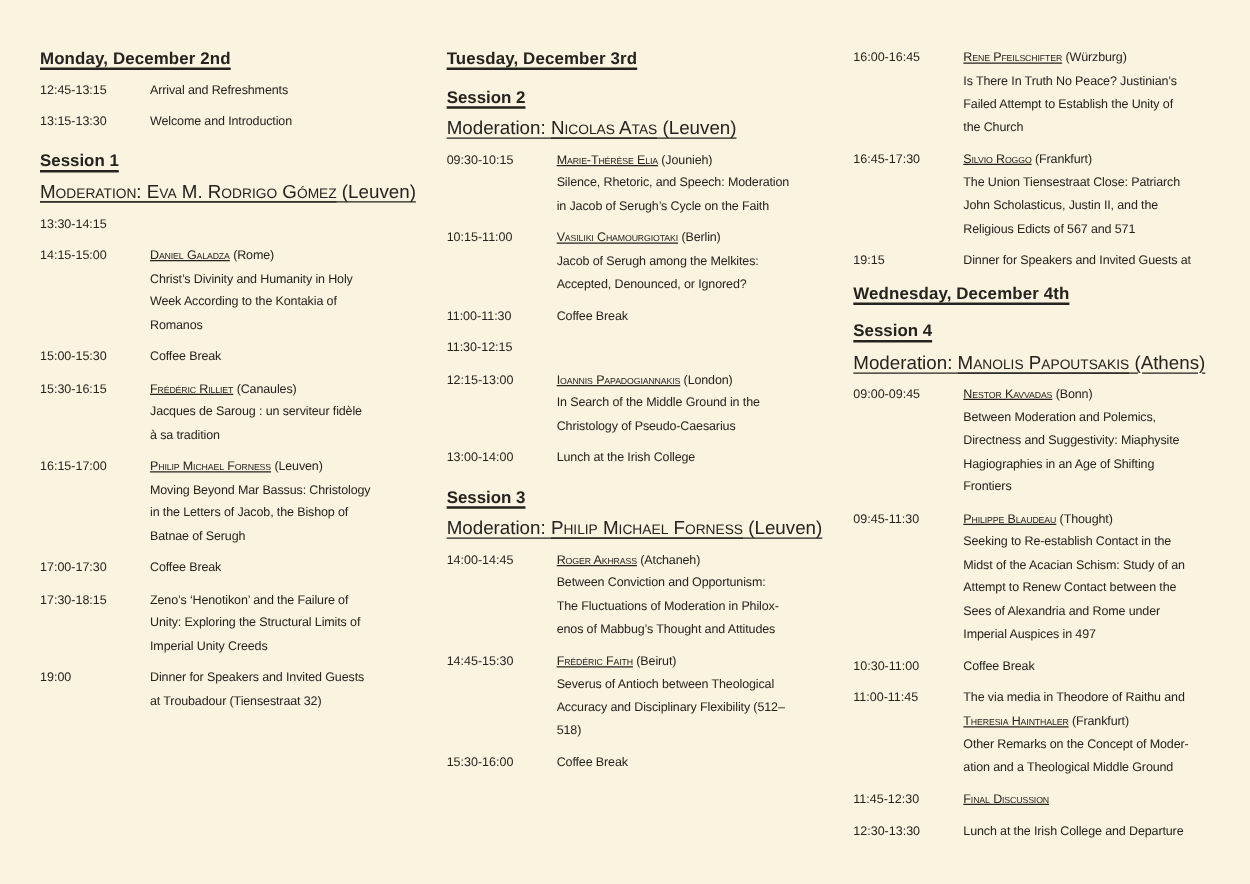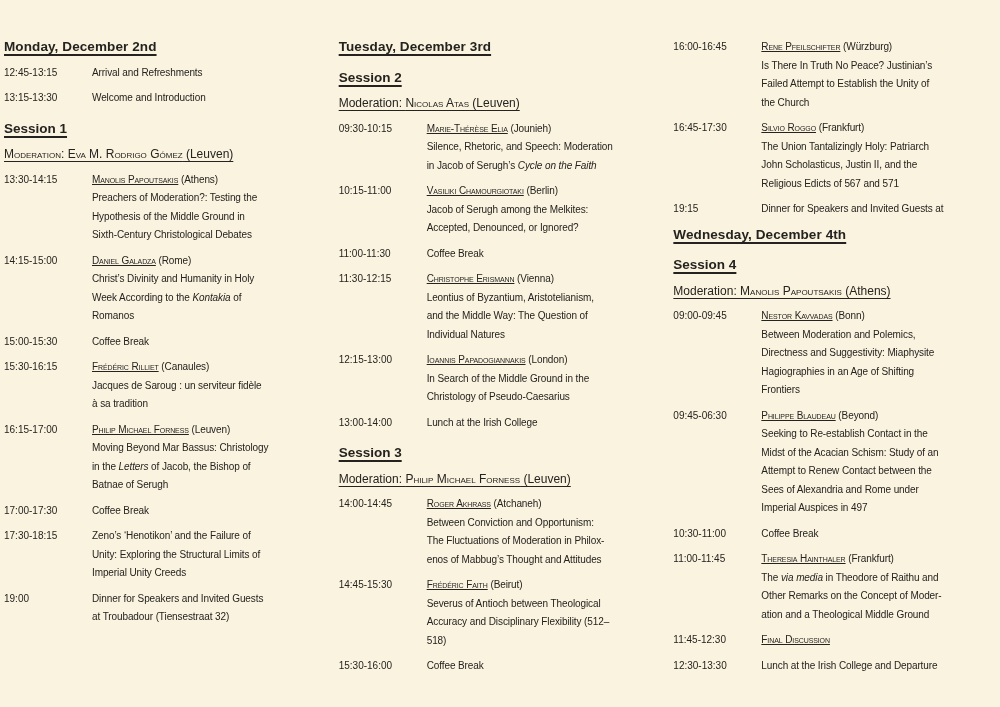--- a/index.html
+++ b/index.html
@@ -8,21 +8,21 @@
     height: 707px;
     background: #faf3e0;
     color: #25231f;
     font-family: "Liberation Sans", sans-serif;
     overflow: hidden;
   }
   .page {
     box-sizing: border-box;
     display: flex;
     gap: 22px;
-    padding: 38px 14px 0 4px;
+    padding: 38px 14px 0 32px;
     height: 100%;
   }
   .col { flex: 1 1 0; min-width: 0; }
 
   .day {
     font-size: 13.5px;
     font-weight: bold;
     line-height: 18.5px;
     margin: 0 0 7px 0;
     text-decoration: underline;
@@ -33,21 +33,21 @@
   .session {
     font-size: 13.5px;
     font-weight: bold;
     line-height: 18.5px;
     margin: 12px 0 7px 0;
     text-decoration: underline;
     text-decoration-thickness: 1.5px;
     text-underline-offset: 3px;
   }
   .moderation {
-    font-size: 12px;
+    font-size: 15px;
     line-height: 18.5px;
     margin: 0 0 7px 0;
     text-decoration: underline;
     text-decoration-thickness: 1px;
     text-underline-offset: 2.5px;
     white-space: nowrap;
   }
   .entry {
     display: flex;
     margin: 0 0 7px 0;
@@ -55,21 +55,21 @@
     line-height: 18.5px;
   }
   .time {
     width: 88px;
     flex: 0 0 88px;
   }
   .content { min-width: 0; }
   .line { white-space: nowrap; letter-spacing: -0.1px; }
 
   .sc { font-variant: small-caps; text-decoration: underline; }
-  .i  { font-style: italic; }
+  .i  { }
 </style>
 </head>
 <body>
 
 <main class="page">
   <div class="col">
       <div class="day">Monday, December 2nd</div>
       <div class="entry">
         <div class="time">12:45-13:15</div>
         <div class="content">
@@ -79,26 +79,20 @@
       <div class="entry">
         <div class="time">13:15-13:30</div>
         <div class="content">
           <div class="line"><span>Welcome and Introduction</span></div>
         </div>
       </div>
       <div class="session">Session 1</div>
       <div class="moderation"><span class="sc">Moderation: Eva M. Rodrigo Gómez</span><span> (Leuven)</span></div>
       <div class="entry">
         <div class="time">13:30-14:15</div>
-        <div class="content">
-          <div class="line"><span class="sc">Manolis Papoutsakis</span><span> (Athens)</span></div>
-          <div class="line"><span>Preachers of Moderation?: Testing the</span></div>
-          <div class="line"><span>Hypothesis of the Middle Ground in</span></div>
-          <div class="line"><span>Sixth-Century Christological Debates</span></div>
-        </div>
       </div>
       <div class="entry">
         <div class="time">14:15-15:00</div>
         <div class="content">
           <div class="line"><span class="sc">Daniel Galadza</span><span> (Rome)</span></div>
           <div class="line"><span>Christ’s Divinity and Humanity in Holy</span></div>
           <div class="line"><span>Week According to the </span><span class="i">Kontakia</span><span> of</span></div>
           <div class="line"><span>Romanos</span></div>
         </div>
       </div>
@@ -168,26 +162,20 @@
         </div>
       </div>
       <div class="entry">
         <div class="time">11:00-11:30</div>
         <div class="content">
           <div class="line"><span>Coffee Break</span></div>
         </div>
       </div>
       <div class="entry">
         <div class="time">11:30-12:15</div>
-        <div class="content">
-          <div class="line"><span class="sc">Christophe Erismann</span><span> (Vienna)</span></div>
-          <div class="line"><span>Leontius of Byzantium, Aristotelianism,</span></div>
-          <div class="line"><span>and the Middle Way: The Question of</span></div>
-          <div class="line"><span>Individual Natures</span></div>
-        </div>
       </div>
       <div class="entry">
         <div class="time">12:15-13:00</div>
         <div class="content">
           <div class="line"><span class="sc">Ioannis Papadogiannakis</span><span> (London)</span></div>
           <div class="line"><span>In Search of the Middle Ground in the</span></div>
           <div class="line"><span>Christology of Pseudo-Caesarius</span></div>
         </div>
       </div>
       <div class="entry">
@@ -230,21 +218,21 @@
           <div class="line"><span class="sc">Rene Pfeilschifter</span><span> (Würzburg)</span></div>
           <div class="line"><span>Is There In Truth No Peace? Justinian’s</span></div>
           <div class="line"><span>Failed Attempt to Establish the Unity of</span></div>
           <div class="line"><span>the Church</span></div>
         </div>
       </div>
       <div class="entry">
         <div class="time">16:45-17:30</div>
         <div class="content">
           <div class="line"><span class="sc">Silvio Roggo</span><span> (Frankfurt)</span></div>
-          <div class="line"><span>The Union Tantalizingly Holy: Patriarch</span></div>
+          <div class="line"><span>The Union Tiensestraat Close: Patriarch</span></div>
           <div class="line"><span>John Scholasticus, Justin II, and the</span></div>
           <div class="line"><span>Religious Edicts of 567 and 571</span></div>
         </div>
       </div>
       <div class="entry">
         <div class="time">19:15</div>
         <div class="content">
           <div class="line"><span>Dinner for Speakers and Invited Guests at</span></div>
         </div>
       </div>
@@ -255,41 +243,41 @@
         <div class="time">09:00-09:45</div>
         <div class="content">
           <div class="line"><span class="sc">Nestor Kavvadas</span><span> (Bonn)</span></div>
           <div class="line"><span>Between Moderation and Polemics,</span></div>
           <div class="line"><span>Directness and Suggestivity: Miaphysite</span></div>
           <div class="line"><span>Hagiographies in an Age of Shifting</span></div>
           <div class="line"><span>Frontiers</span></div>
         </div>
       </div>
       <div class="entry">
-        <div class="time">09:45-06:30</div>
-        <div class="content">
-          <div class="line"><span class="sc">Philippe Blaudeau</span><span> (Beyond)</span></div>
+        <div class="time">09:45-11:30</div>
+        <div class="content">
+          <div class="line"><span class="sc">Philippe Blaudeau</span><span> (Thought)</span></div>
           <div class="line"><span>Seeking to Re-establish Contact in the</span></div>
           <div class="line"><span>Midst of the Acacian Schism: Study of an</span></div>
           <div class="line"><span>Attempt to Renew Contact between the</span></div>
           <div class="line"><span>Sees of Alexandria and Rome under</span></div>
           <div class="line"><span>Imperial Auspices in 497</span></div>
         </div>
       </div>
       <div class="entry">
         <div class="time">10:30-11:00</div>
         <div class="content">
           <div class="line"><span>Coffee Break</span></div>
         </div>
       </div>
       <div class="entry">
         <div class="time">11:00-11:45</div>
         <div class="content">
+          <div class="line"><span>The </span><span class="i">via media</span><span> in Theodore of Raithu and</span></div>
           <div class="line"><span class="sc">Theresia Hainthaler</span><span> (Frankfurt)</span></div>
-          <div class="line"><span>The </span><span class="i">via media</span><span> in Theodore of Raithu and</span></div>
           <div class="line"><span>Other Remarks on the Concept of Moder-</span></div>
           <div class="line"><span>ation and a Theological Middle Ground</span></div>
         </div>
       </div>
       <div class="entry">
         <div class="time">11:45-12:30</div>
         <div class="content">
           <div class="line"><span class="sc">Final Discussion</span></div>
         </div>
       </div>

